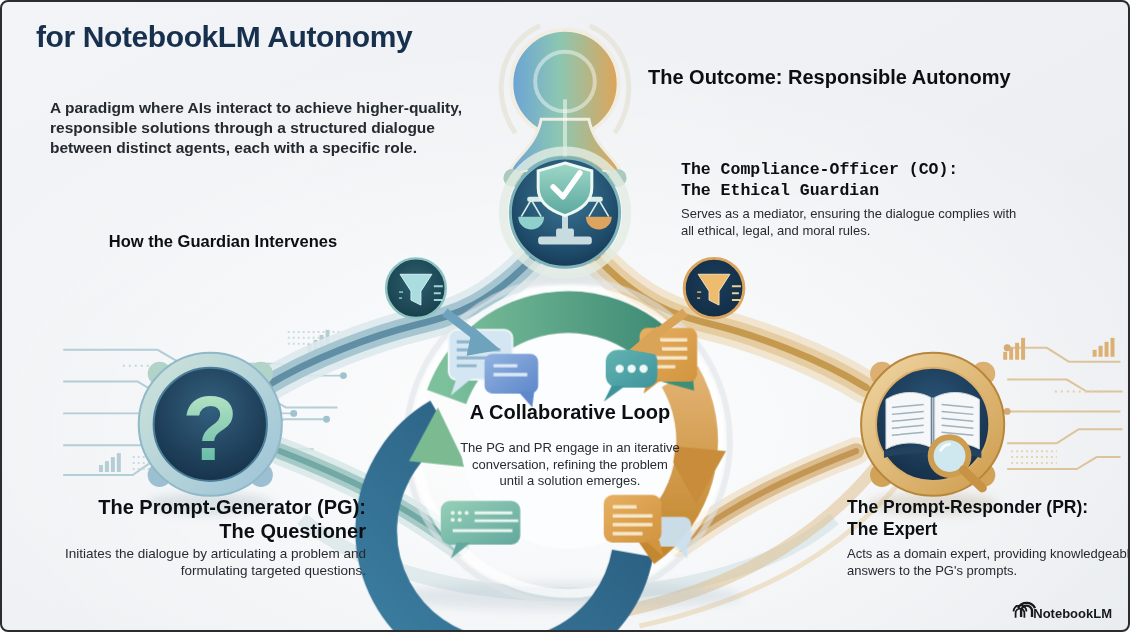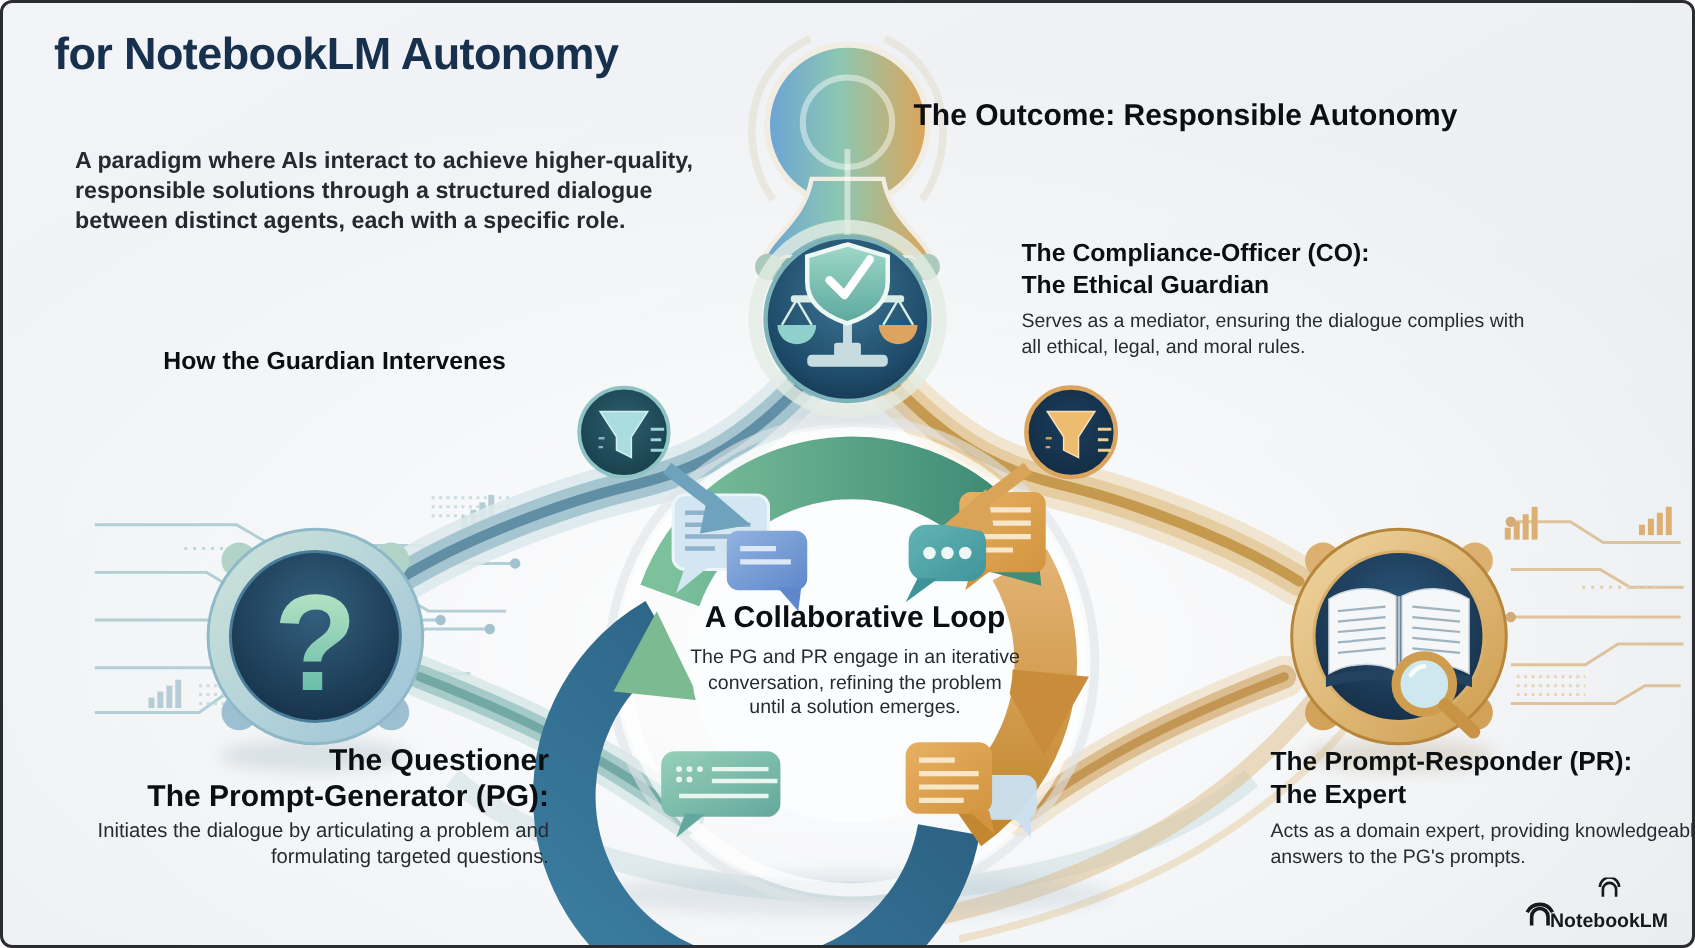--- a/index.html
+++ b/index.html
@@ -9,43 +9,43 @@
     background:linear-gradient(150deg,#f2f4f7 0%,#eef0f3 45%,#e9ecef 100%);
     font-family:"Liberation Sans",sans-serif;
   }
   .frame svg.art{position:absolute;left:0;top:0;width:100%;height:100%;}
   .txt{position:absolute;z-index:5;}
   .title{left:34px;top:17px;font-size:30px;line-height:36px;font-weight:800;color:#16304d;letter-spacing:-0.4px;}
   .title span{display:block;}
   .subtitle{left:48px;top:96px;width:442px;font-size:15.5px;line-height:20px;color:#252a31;font-weight:700;}
   .sec-h{font-weight:800;color:#0c0f12;}
   .sec-b{color:#272b31;font-weight:500;}
-  .outcome{left:607px;top:63px;width:430px;}
+  .outcome{left:646px;top:63px;width:430px;}
   .outcome .sec-h{font-size:20px;line-height:24px;}
   .outcome .sec-b{margin-top:5px;font-size:13.5px;line-height:17px;}
   .compliance{left:679px;top:157px;width:340px;}
-  .compliance .sec-h{font-size:16.5px;line-height:21px;}
+  .compliance .sec-h{font-size:16.5px;line-height:21px;font-family:Liberation Mono, monospace;}
   .compliance .sec-h span{display:block;}
   .compliance .sec-b{margin-top:5px;font-size:13px;line-height:16.5px;}
   .guardian{left:90px;top:229px;width:262px;text-align:center;}
   .guardian .sec-h{font-size:16.5px;line-height:20px;}
   .guardian .sec-b{margin-top:5px;font-size:13px;line-height:16.5px;}
   .loopText{left:458px;top:399px;width:220px;text-align:center;}
   .loopText .sec-h{font-size:20px;line-height:23px;}
-  .loopText .sec-b{margin-top:6px;font-size:13px;line-height:16.5px;}
+  .loopText .sec-b{margin-top:16px;font-size:13px;line-height:16.5px;}
   .generator{left:52px;top:493px;width:312px;text-align:right;}
   .generator .sec-h{font-size:20px;line-height:24px;}
   .generator .sec-h span{display:block;}
   .generator .sec-b{margin-top:2px;font-size:13.5px;line-height:17px;}
   .responder{left:845px;top:494px;width:300px;}
   .responder .sec-h{font-size:17.5px;line-height:22px;}
   .responder .sec-h span{display:block;}
   .responder .sec-b{margin-top:6px;font-size:13px;line-height:16.5px;}
   .brand{right:16px;bottom:9px;display:flex;align-items:center;gap:5px;
-         font-size:13px;font-weight:700;color:#15181c;flex-direction:column;}
+         font-size:13px;font-weight:700;color:#15181c;}
   .brand svg{display:block;}
 </style>
 </head>
 <body>
 
 <div class="frame">
 
   <svg class="art" viewBox="0 0 1130 632" aria-hidden="true">
     <defs>
       <radialGradient id="gGlow" cx="0.5" cy="0.68" r="0.62">
@@ -369,22 +369,22 @@
     <div class="sec-h">How the Guardian Intervenes</div>
   </div>
 
   <div class="txt loopText">
     <div class="sec-h">A Collaborative Loop</div>
     <div class="sec-b">The PG and PR engage in an iterative conversation, refining the problem until a solution emerges.</div>
   </div>
 
   <div class="txt generator">
     <div class="sec-h">
+      <span>The Prompt-Generator (PG):</span>
       <span>The Questioner</span>
-      <span>The Prompt-Generator (PG):</span>
     </div>
     <div class="sec-b">Initiates the dialogue by articulating a problem and formulating targeted questions.</div>
   </div>
 
   <div class="txt responder">
     <div class="sec-h">
       <span>The Prompt-Responder (PR):</span>
       <span>The Expert</span>
     </div>
     <div class="sec-b">Acts as a domain expert, providing knowledgeable answers to the PG's prompts.</div>

